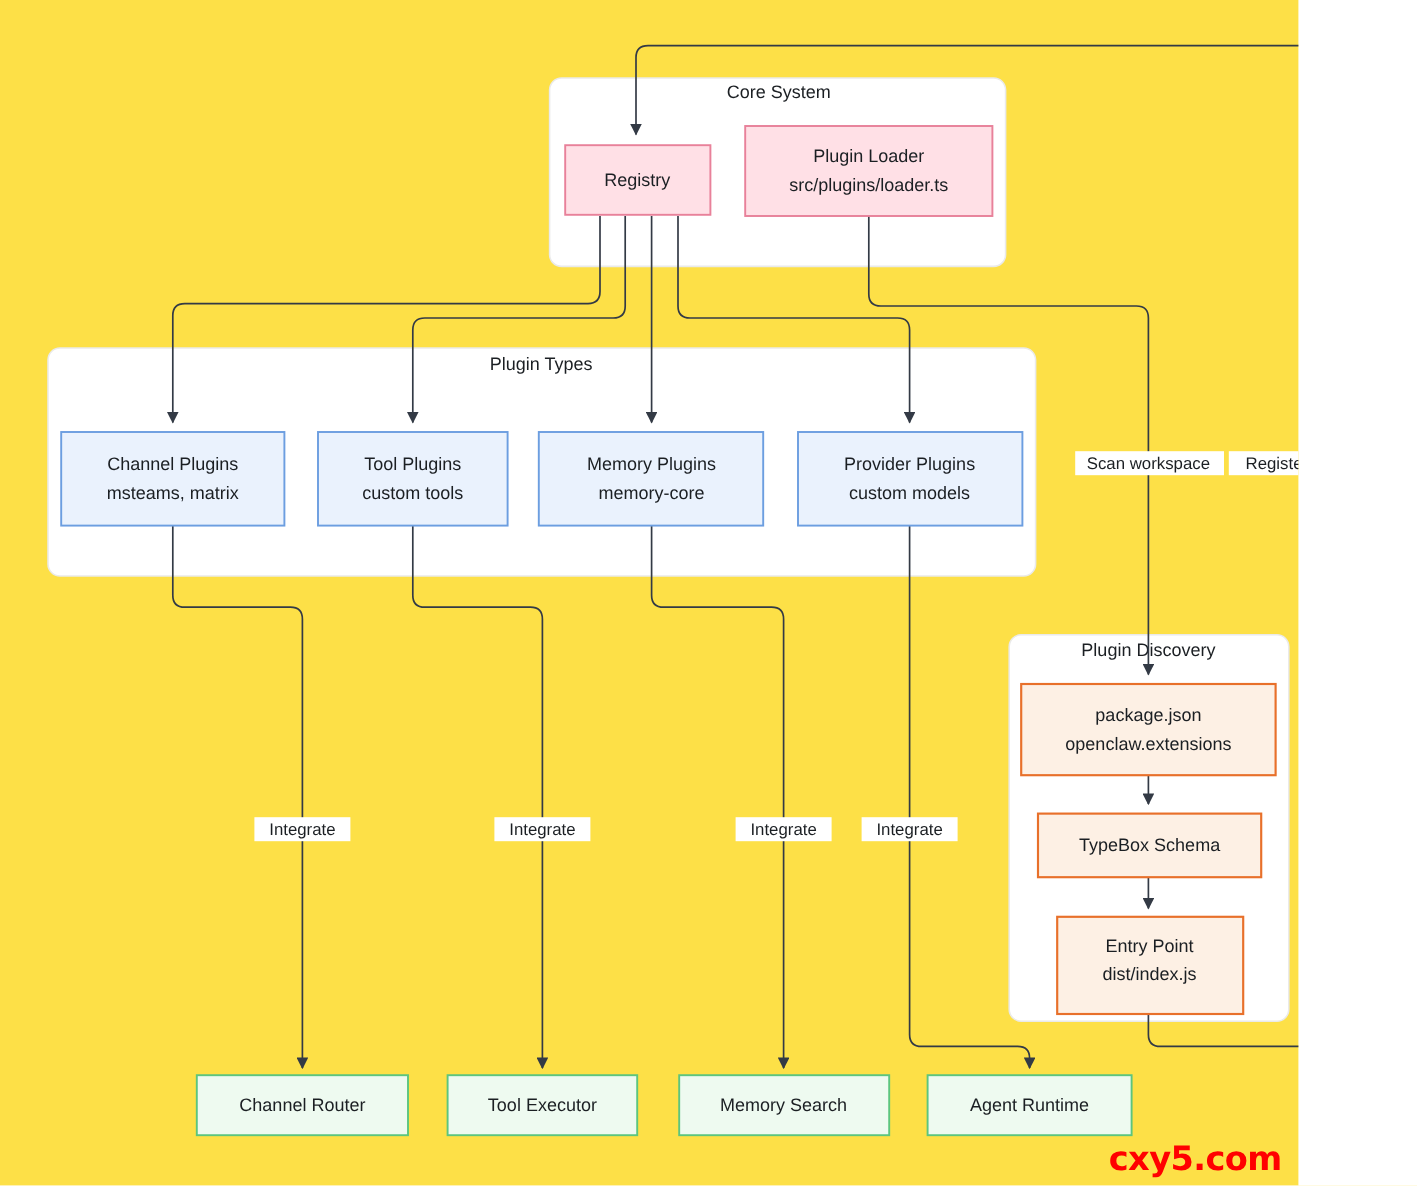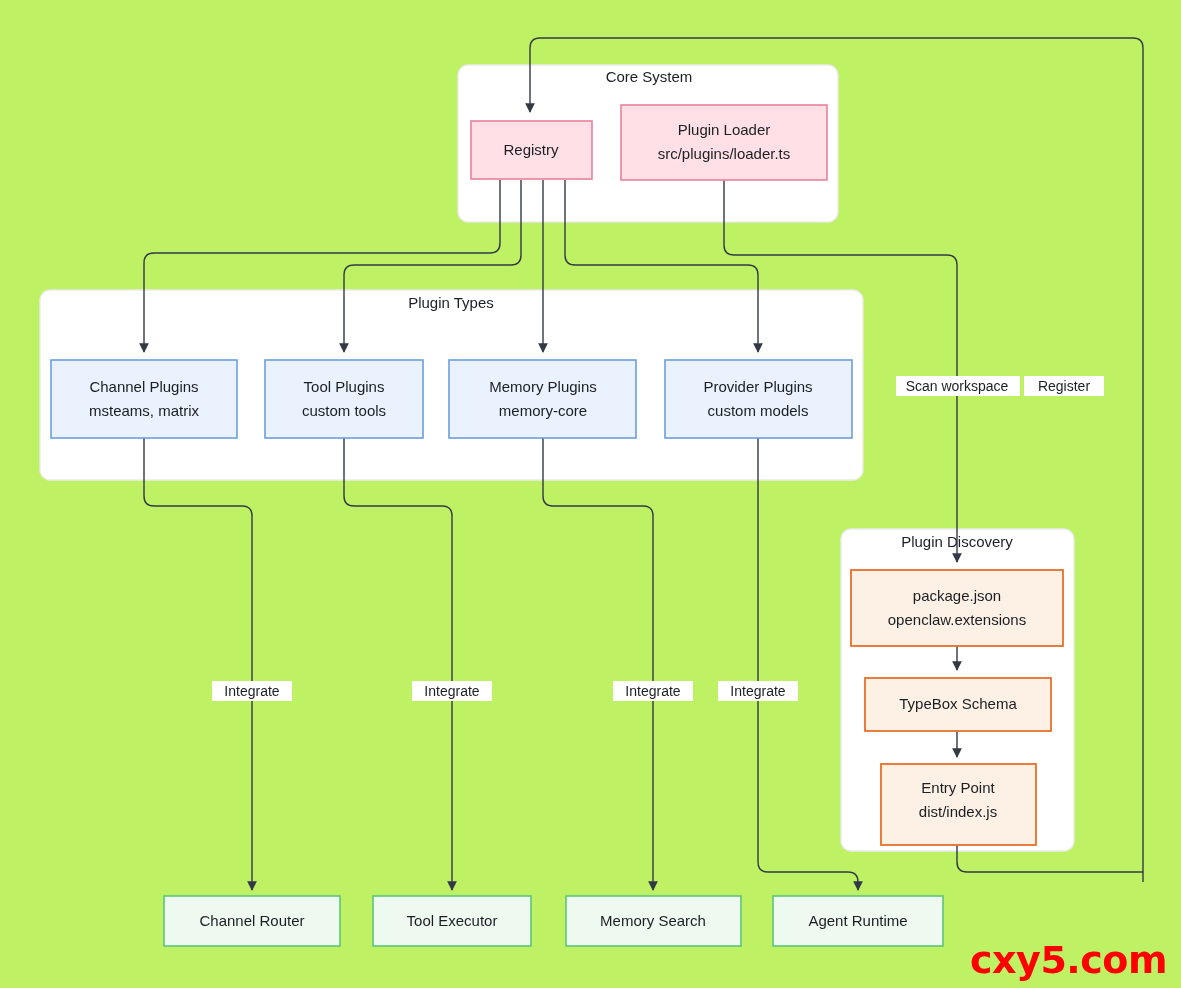--- a/index.html
+++ b/index.html
@@ -3,23 +3,23 @@
 <meta charset="utf-8">
 <style>
   html, body {
     margin: 0;
     padding: 0;
     background: #ffffff;
     font-family: "Liberation Sans", sans-serif;
   }
   #canvas {
     position: relative;
-    width: 1181px;
+    width: 1082px;
     height: 988px;
-    background: #bef264;
+    background: #fde047;
     overflow: hidden;
   }
   svg#diagram {
     position: absolute;
     left: 0;
     top: 0;
     width: 1181px;
     height: 988px;
   }
   .node-text {
@@ -52,21 +52,21 @@
     fill: #ffffff;
     stroke: #eaeaea;
     stroke-width: 1.3;
   }
   .watermark {
     position: absolute;
     right: 14px;
     bottom: 6px;
     font-family: "DejaVu Sans", sans-serif;
     font-weight: bold;
-    font-size: 38px;
+    font-size: 28px;
     color: #ff0000;
     letter-spacing: -0.5px;
   }
 </style>
 </head>
 <body>
 
 <div id="canvas">
   <svg id="diagram" viewBox="0 0 1181 988">
     <defs>

